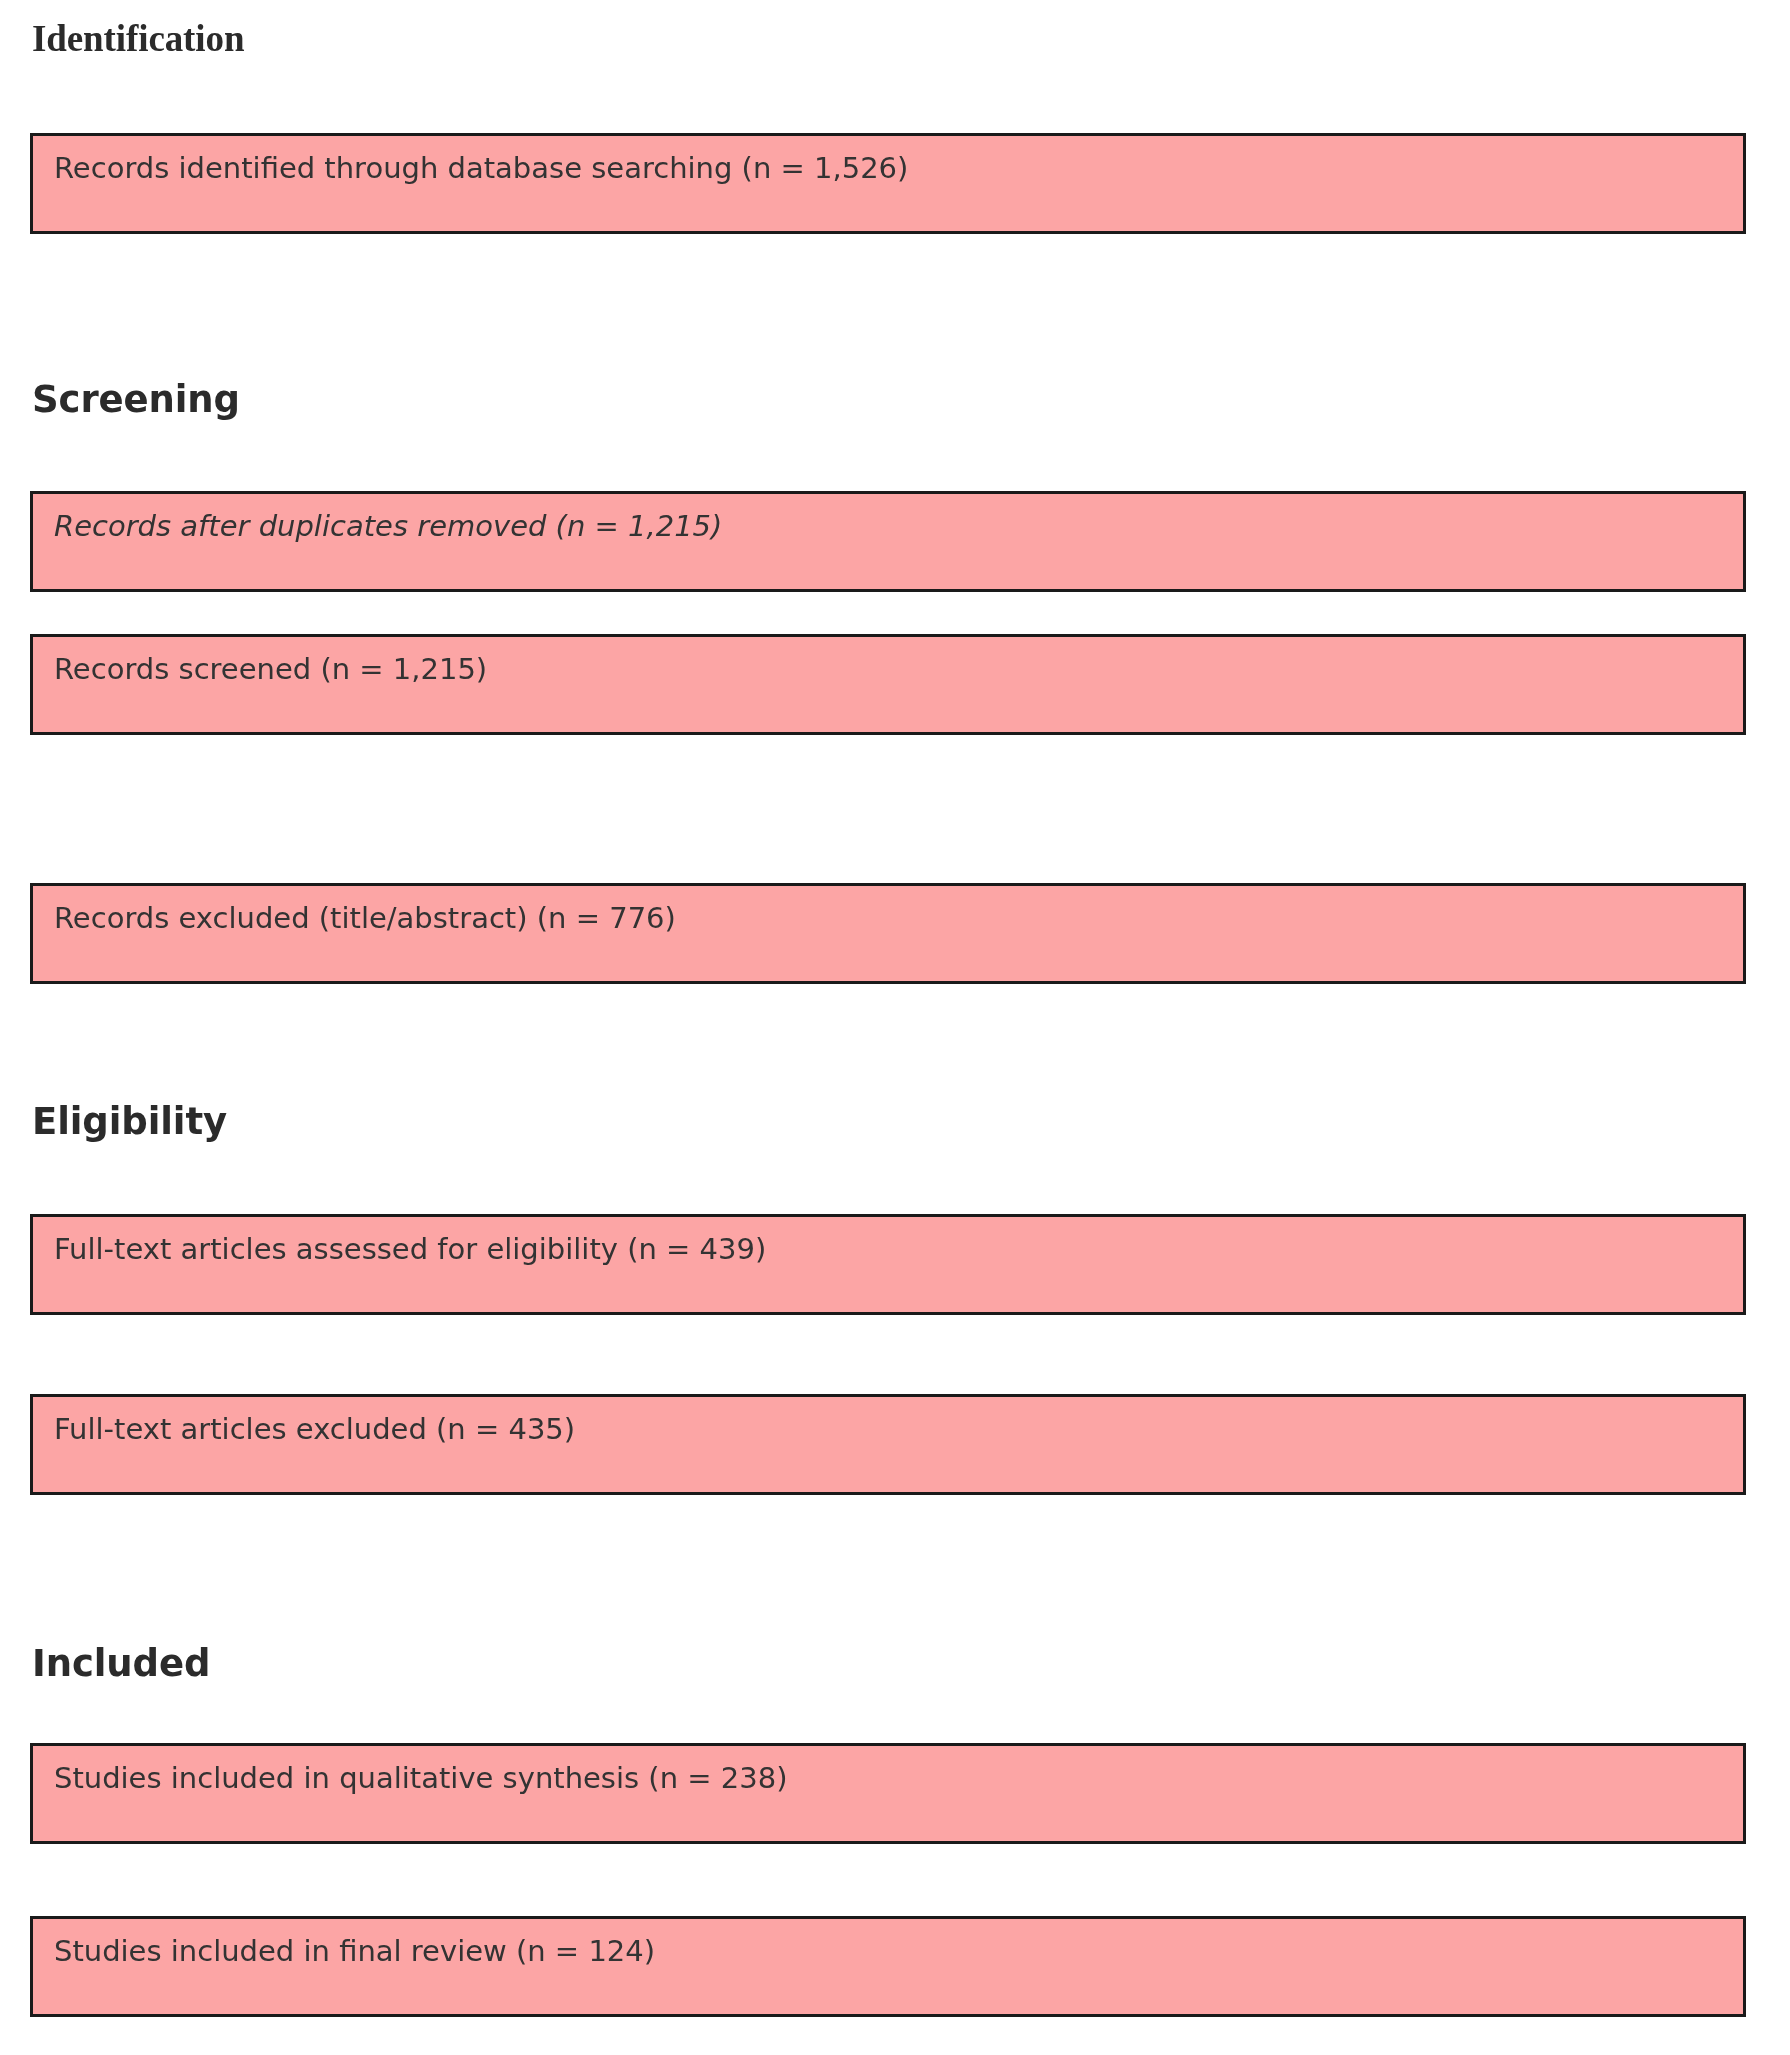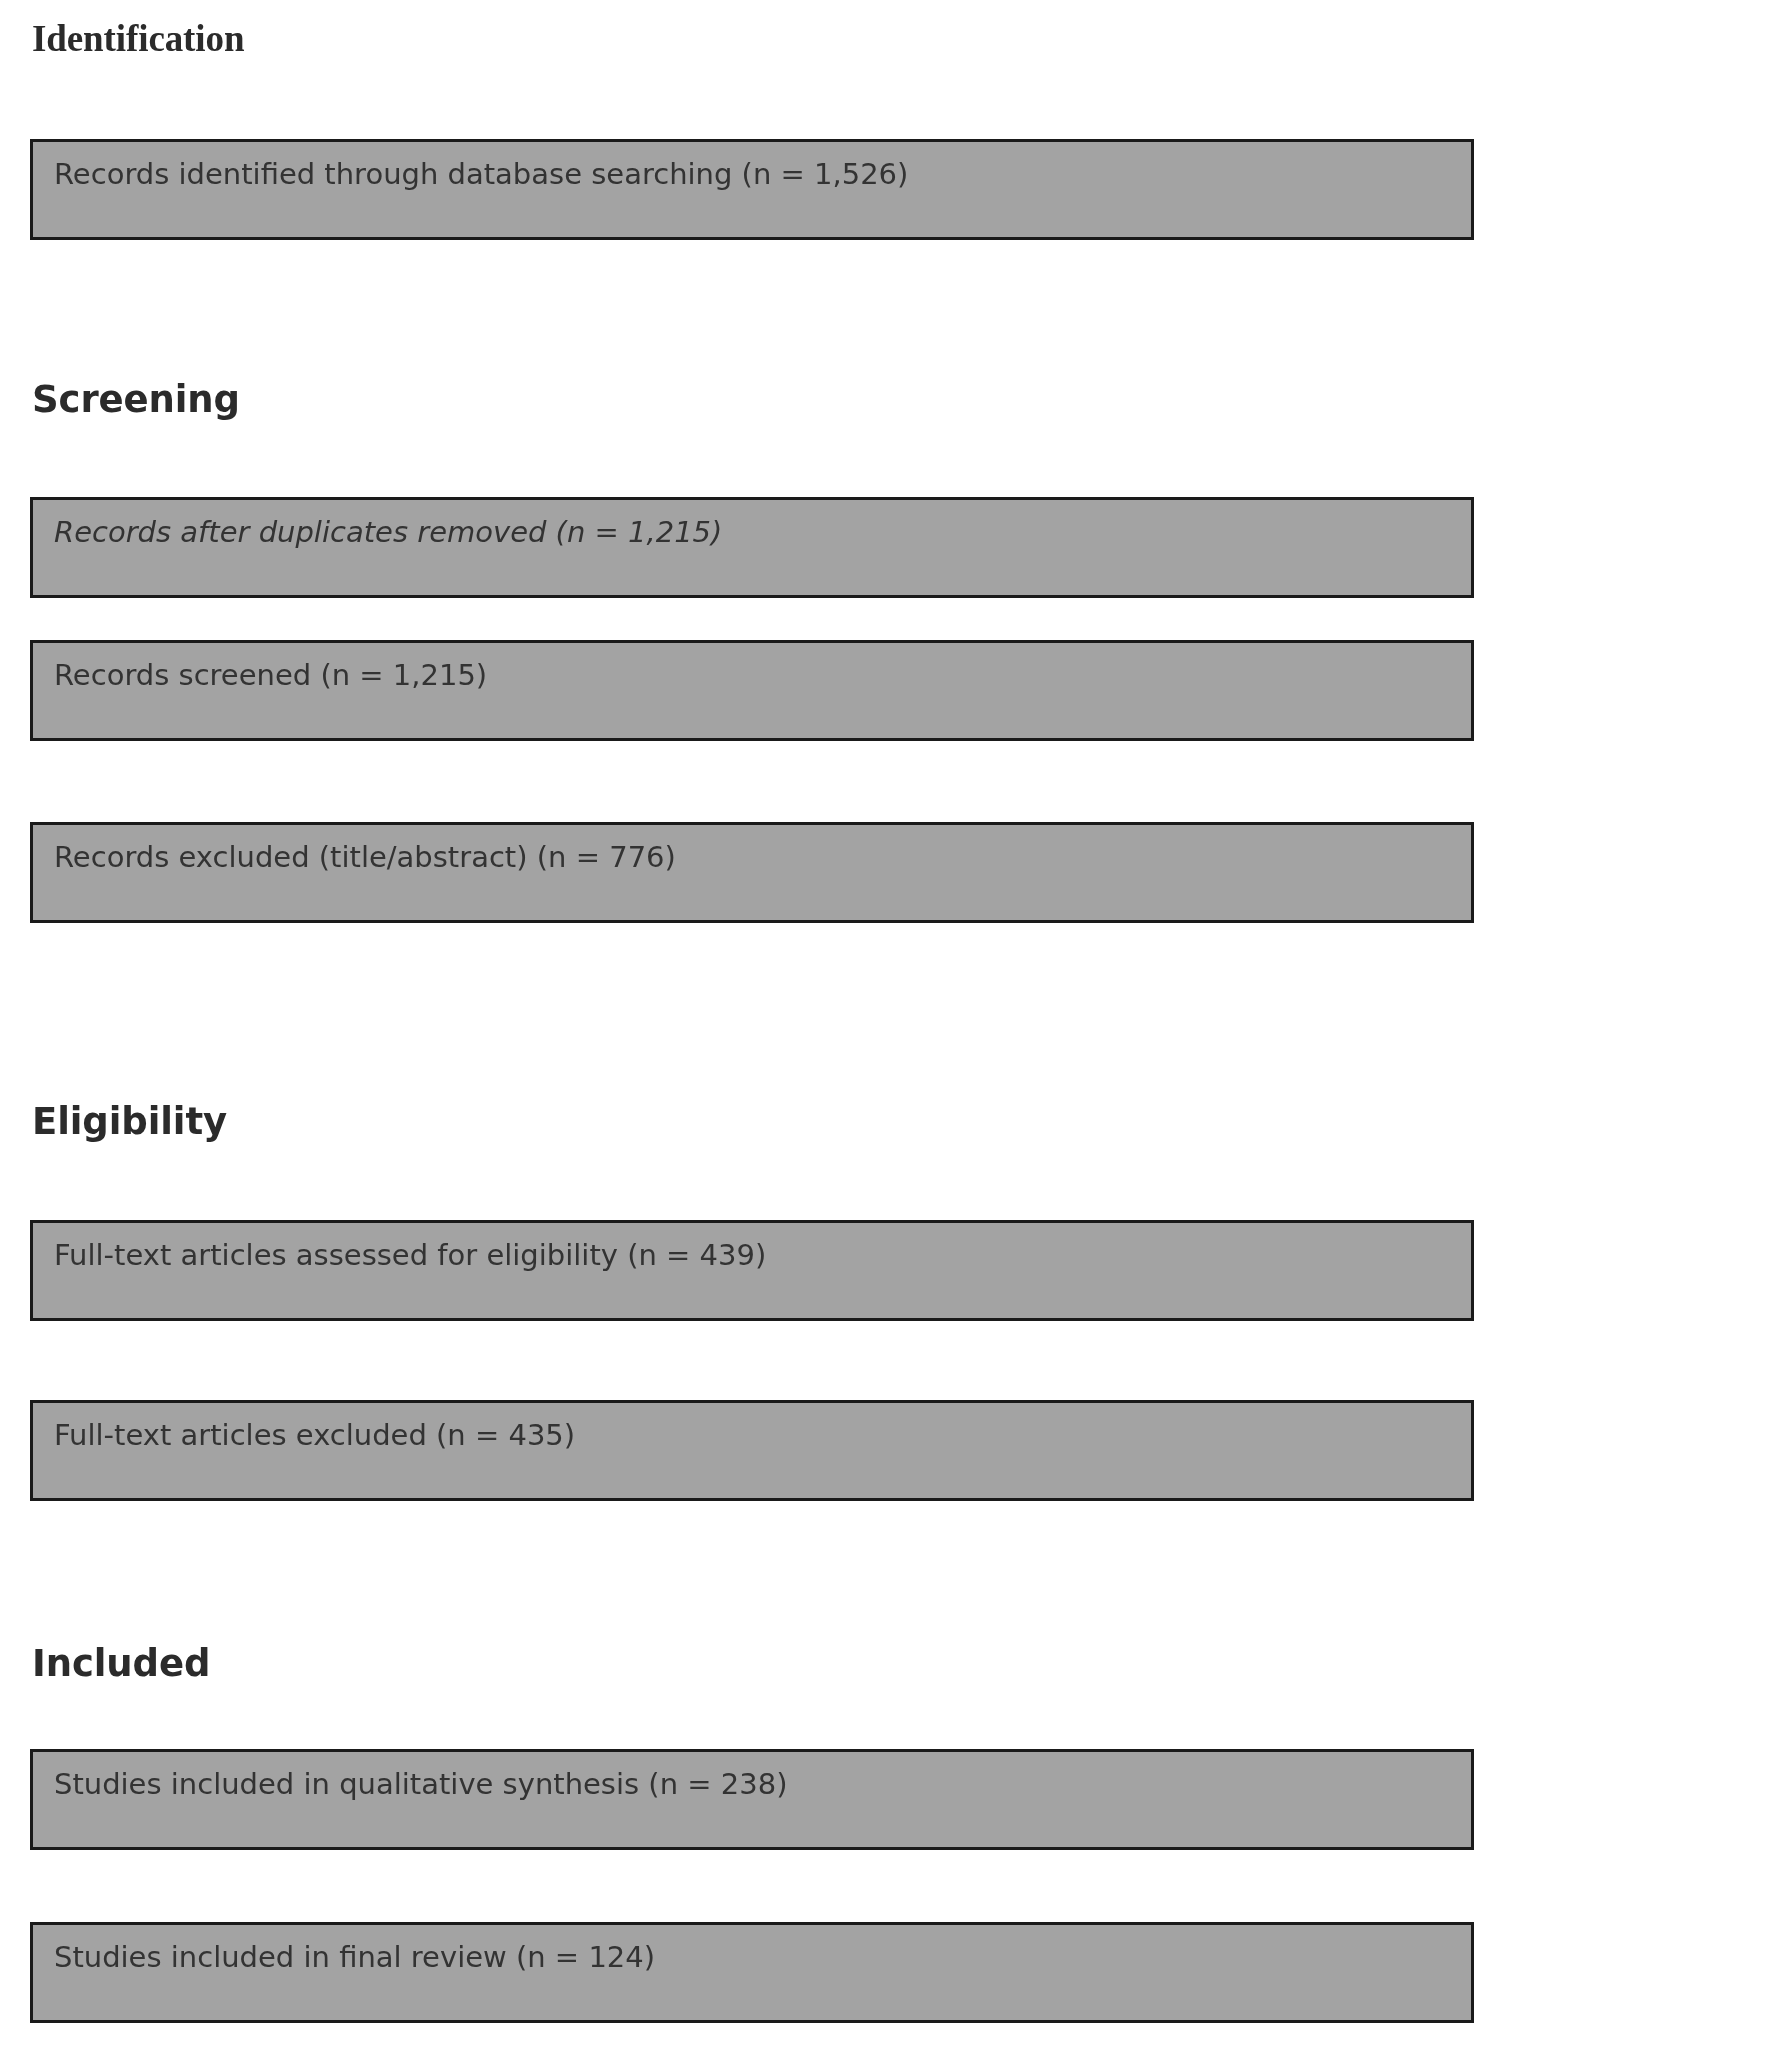--- a/index.html
+++ b/index.html
@@ -32,26 +32,25 @@
     font-size: 37px;
     font-weight: bold;
     color: #2b2b2b;
     letter-spacing: -0.1px;
     line-height: 1;
     white-space: nowrap;
   }
   .node-box {
     position: absolute;
     left: 30px;
-    width: 1444px;
+    width: 1716px;
     height: 101px;
     box-sizing: border-box;
     border: 3.2px solid #1a1a1a;
-    background: #a3a3a3;
-    margin-top: 6px;
+    background: #fca5a5;
   }
   .node-text {
     position: absolute;
     left: 21px;
     top: 14px;
     font-size: 29px;
     font-weight: normal;
     color: #333333;
     line-height: 1.25;
     white-space: nowrap;
@@ -70,21 +69,21 @@
   </div>
 
   <div class="stage">
     <div class="stage-heading" style="top: 381px;">Screening</div>
     <div class="node-box" style="top: 491px; font-style: italic;">
       <div class="node-text">Records after duplicates removed (n = 1,215)</div>
     </div>
     <div class="node-box" style="top: 634px;">
       <div class="node-text">Records screened (n = 1,215)</div>
     </div>
-    <div class="node-box" style="top: 816px;">
+    <div class="node-box" style="top: 883px;">
       <div class="node-text">Records excluded (title/abstract) (n = 776)</div>
     </div>
   </div>
 
   <div class="stage">
     <div class="stage-heading" style="top: 1103px;">Eligibility</div>
     <div class="node-box" style="top: 1214px;">
       <div class="node-text">Full-text articles assessed for eligibility (n = 439)</div>
     </div>
     <div class="node-box" style="top: 1394px;">

